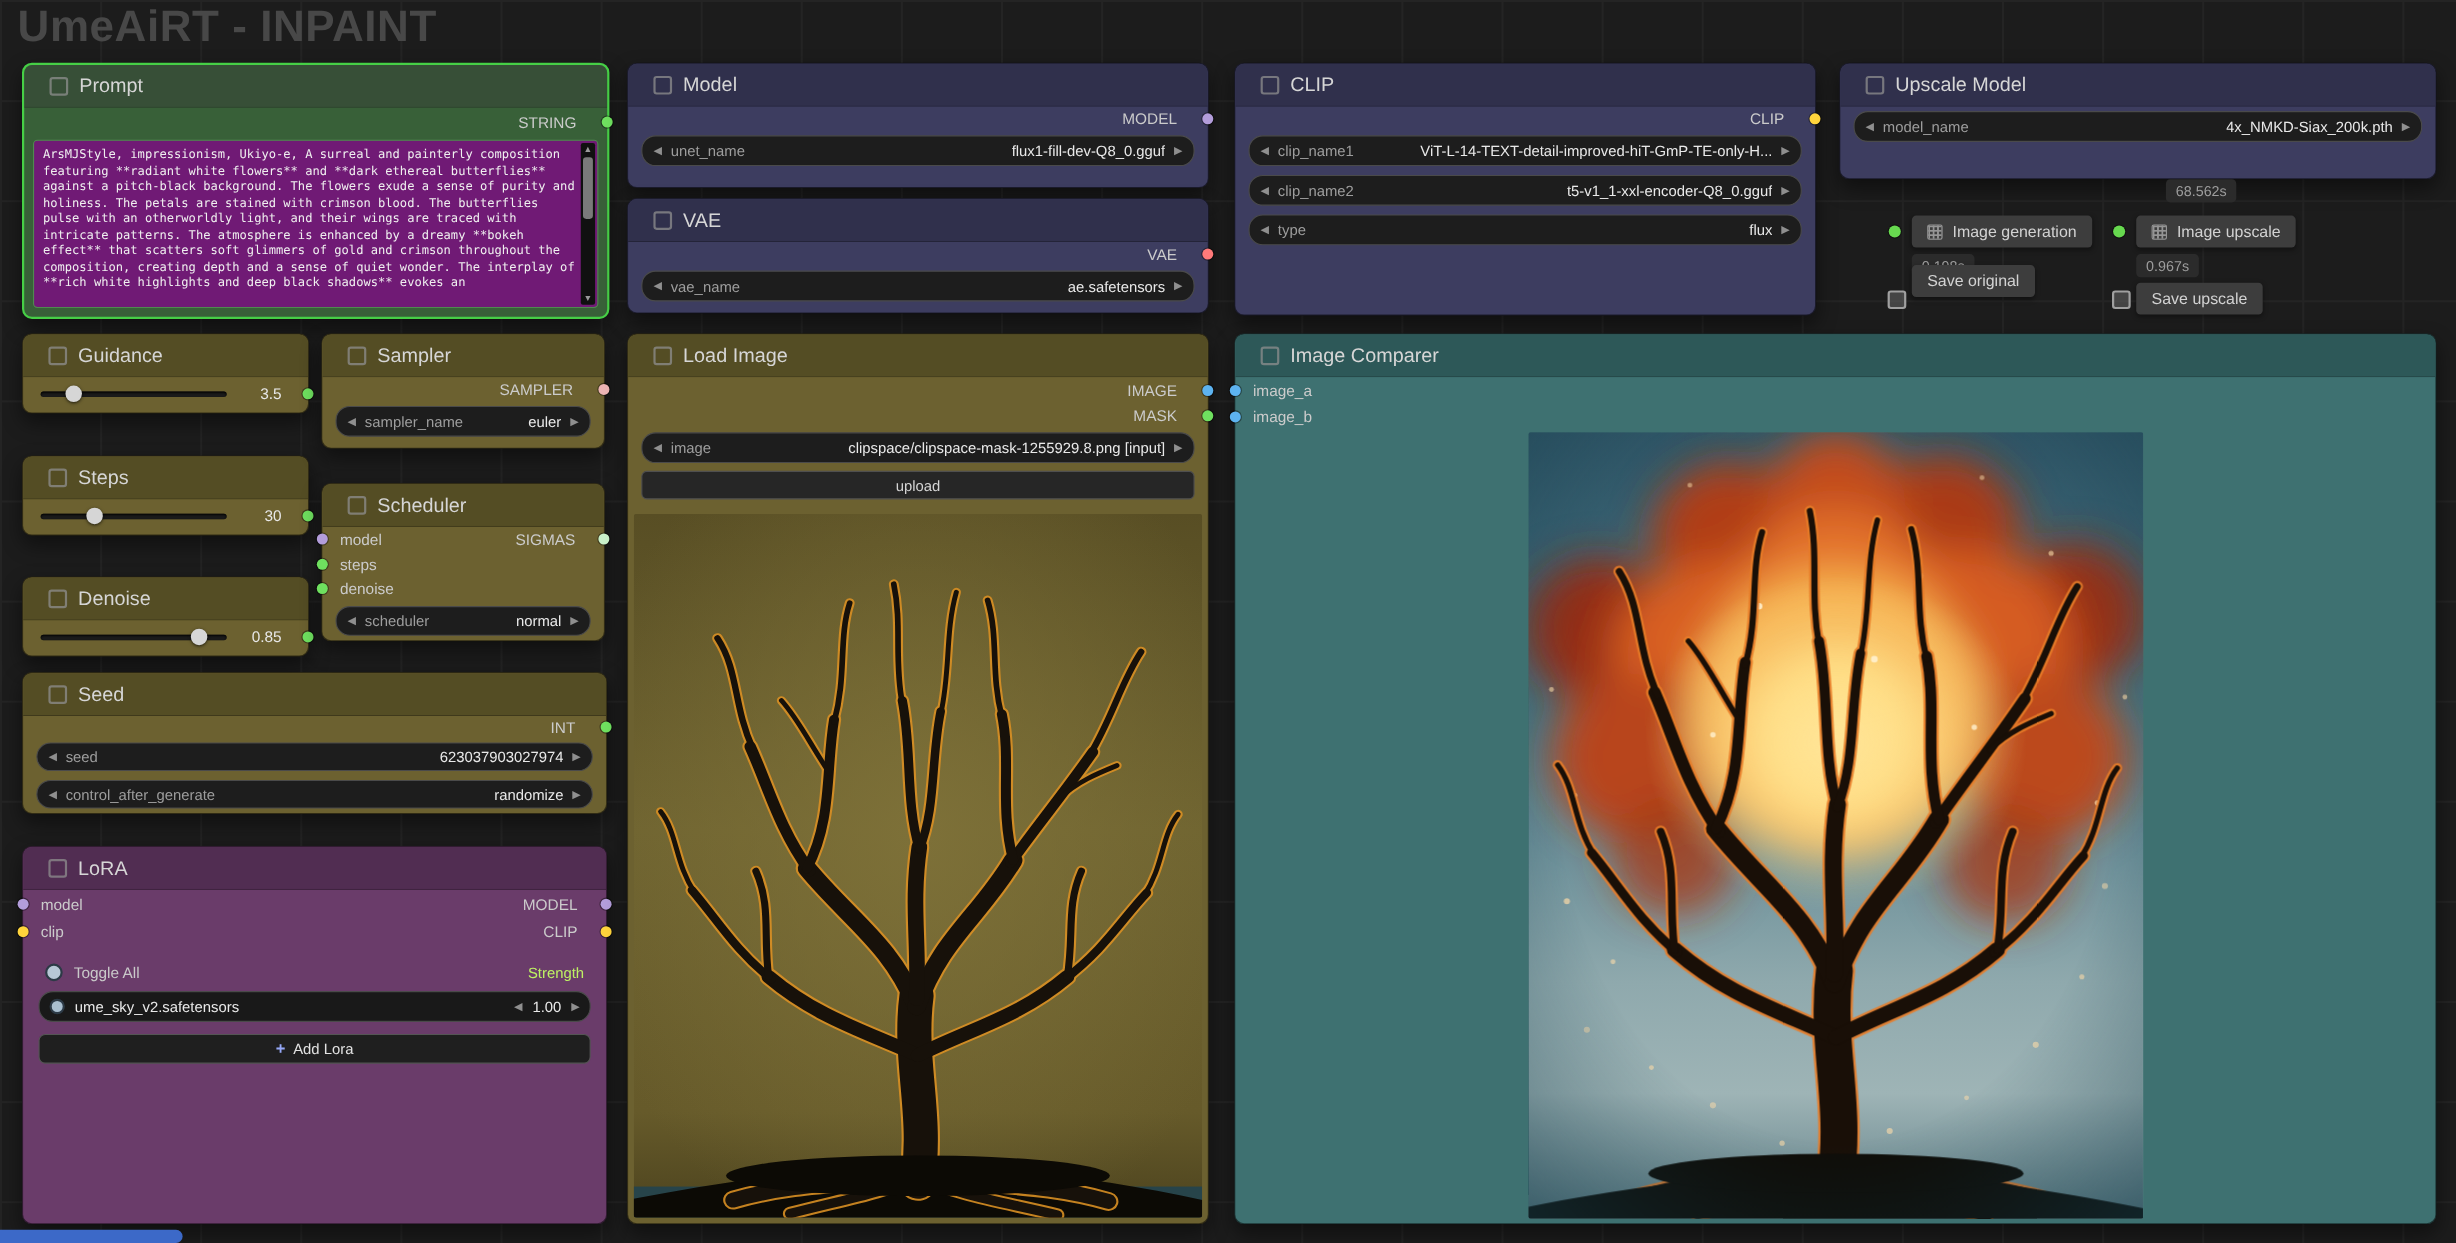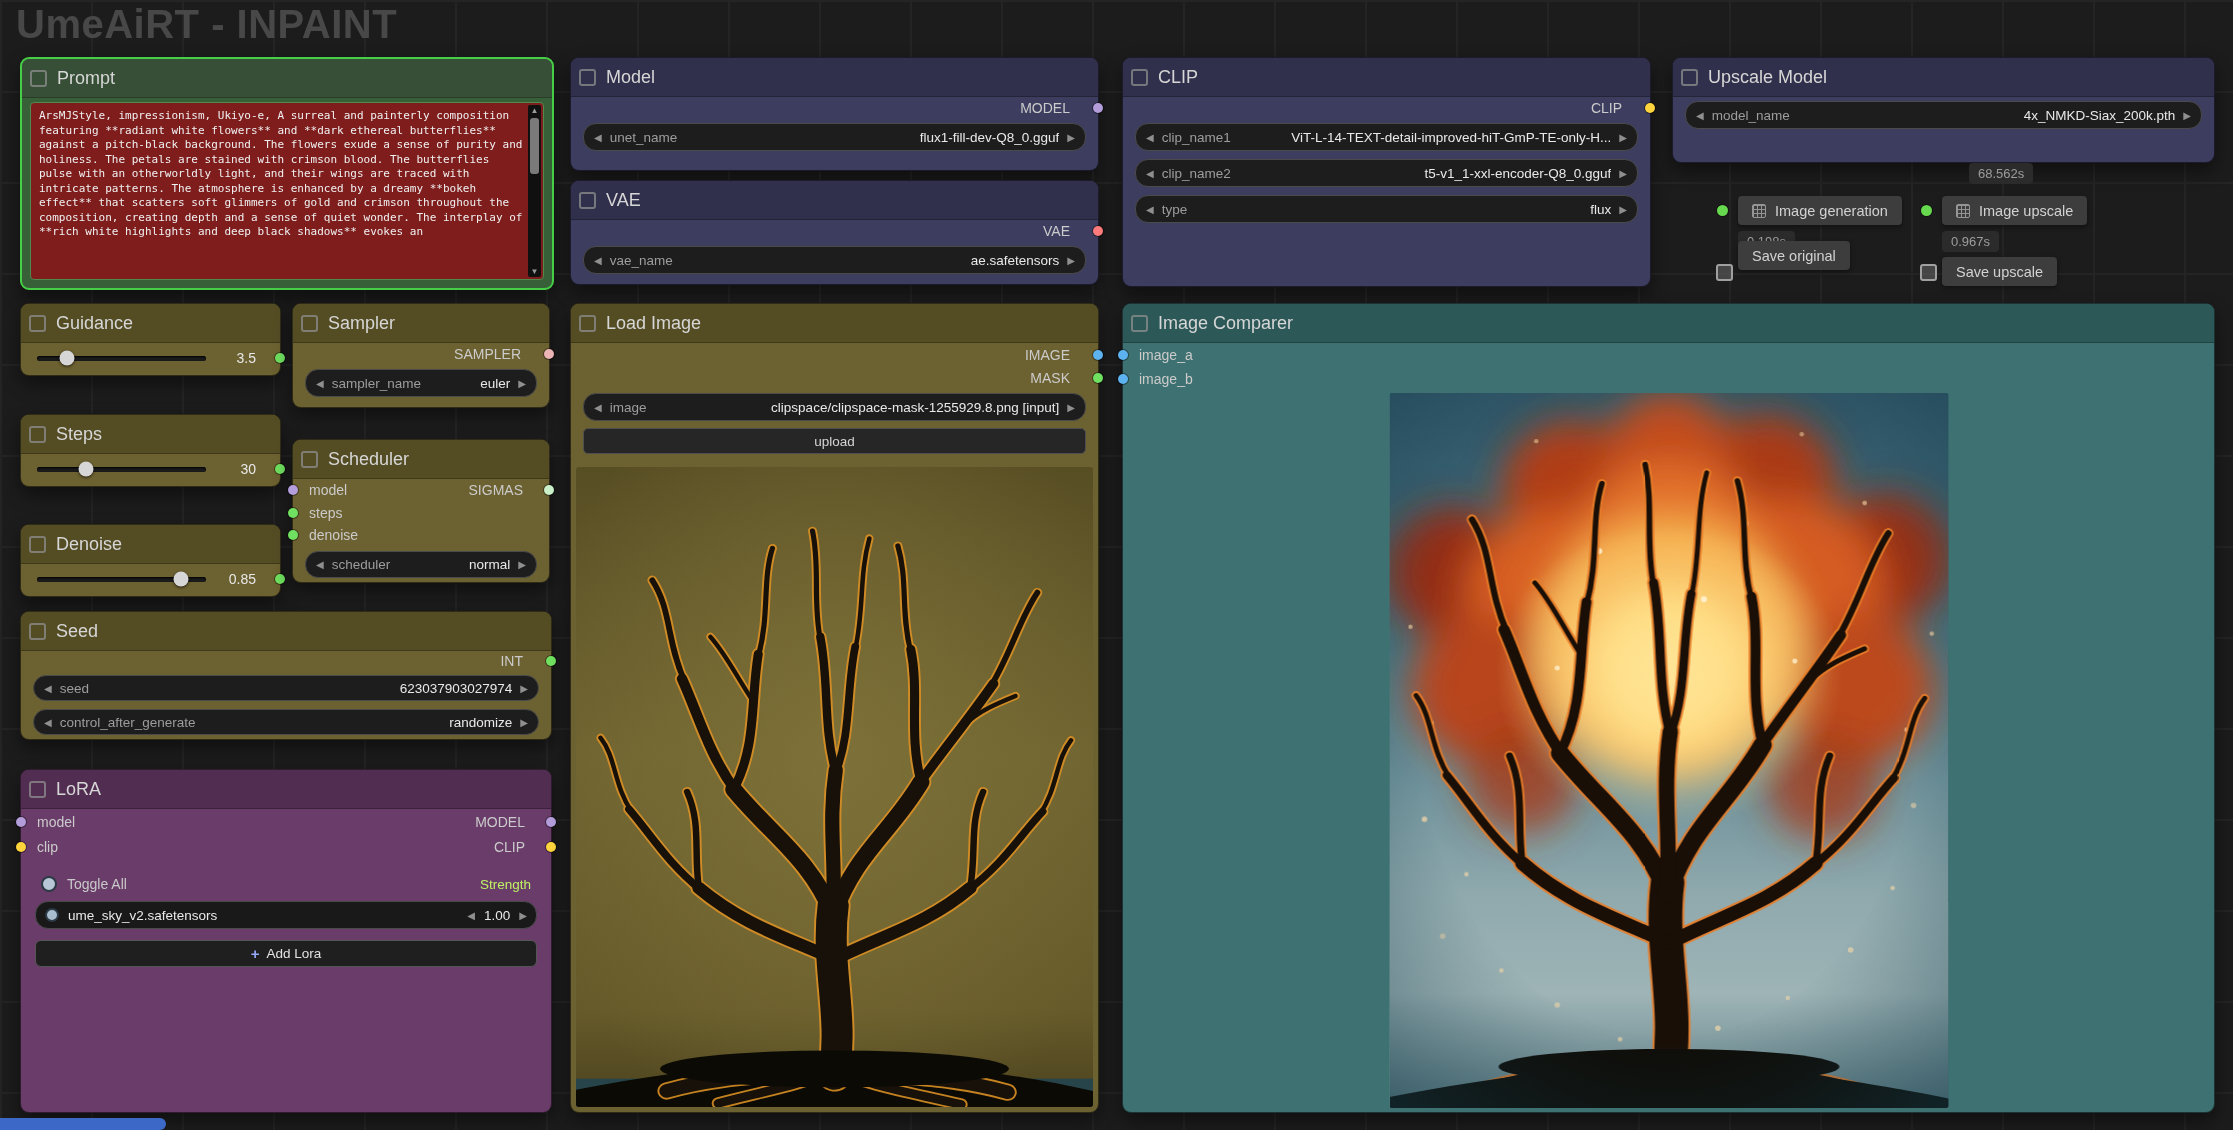--- a/index.html
+++ b/index.html
@@ -9,21 +9,21 @@
     background-color:#1c1c1c;
     background-image:linear-gradient(#242424 2px,transparent 2px),
                      linear-gradient(90deg,#242424 2px,transparent 2px);
     background-size:91px 91px;
   }
   .canvas-title{position:absolute;left:16px;top:2px;font-size:40px;font-weight:600;color:#484848;letter-spacing:.5px}
 
   .node{position:absolute;border-radius:9px;border:1px solid rgba(0,0,0,.55);
         box-shadow:0 8px 18px rgba(0,0,0,.45);display:flex;flex-direction:column;
         background:var(--body)}
-  .hd{height:38px;flex:0 0 38px;display:flex;align-items:center;gap:10px;padding:0 8px;
+  .hd{height:38px;flex:0 0 38px;display:flex;align-items:center;gap:10px;padding:0 23px;
       background:var(--head);border-radius:8px 8px 0 0;border-bottom:1px solid rgba(0,0,0,.25)}
   .hd .ttl{font-size:18px;color:#d6d6d6}
   .collapse{width:13px;height:13px;border:2px solid #8f8f8f;border-radius:3px;opacity:.75;flex:0 0 auto}
 
   .slotrow{position:relative;height:25px;display:flex;align-items:center;padding:0 16px;
            font-size:14px;color:#cbcbcb}
   .slotrow.out{justify-content:flex-end}
   .duo{position:relative;height:25px;display:flex;align-items:center;justify-content:space-between;
        padding:0 16px;font-size:14px;color:#cbcbcb}
   .dot{width:10px;height:10px;border-radius:50%;position:absolute;top:50%;transform:translateY(-50%);
@@ -39,21 +39,21 @@
 
   .btnwide{height:24px;margin:3px 12px 8px;border-radius:5px;background:#262626;border:1px solid #4f4f4f;
            display:flex;align-items:center;justify-content:center;font-size:13.5px;color:#d4d4d4}
 
   .sliderrow{position:relative;display:flex;align-items:center;gap:12px;padding:0 16px;height:30px}
   .track{position:relative;height:5px;background:#1b1b1b;border-radius:3px;flex:1;box-shadow:inset 0 1px 2px #000}
   .knob{position:absolute;top:50%;width:15px;height:15px;background:#d6d6d6;border-radius:50%;
         transform:translate(-50%,-50%);box-shadow:0 1px 3px rgba(0,0,0,.7)}
   .sval{font-size:14px;color:#e8e8e8;min-width:38px;text-align:right;margin-right:8px}
 
-  .ta{position:relative;flex:1;margin:4px 8px 8px;background:#7f1d1d;border:1px solid #4f8a4f;border-radius:4px;
+  .ta{position:relative;flex:1;margin:4px 8px 8px;background:#701a75;border:1px solid #4f8a4f;border-radius:4px;
       overflow:hidden}
   .ta .txt{position:absolute;inset:6px 20px 4px 8px;font-family:"DejaVu Sans Mono",monospace;font-size:11px;
       line-height:1.32;color:#f0f0f0;white-space:pre-wrap;overflow:hidden}
   .sb{position:absolute;top:2px;bottom:2px;right:2px;width:13px;background:#101010;border-radius:2px}
   .sb .sarr{position:absolute;left:0;width:13px;text-align:center;font-size:8px;color:#9a9a9a}
   .sb .up{top:1px}.sb .dn{bottom:1px}
   .sb .thumb{position:absolute;left:2px;top:13px;width:9px;height:56px;background:#7a7a7a;border-radius:3px}
 
   .lrow{display:flex;align-items:center;gap:10px;padding:0 20px;height:30px;font-size:14px;color:#cfcfcf}
   .tgl{width:16px;height:16px;border-radius:50%;background:#b7c7d6;border:2px solid #2c3a46;box-sizing:border-box}
@@ -153,20 +153,24 @@
     </g>
   </symbol>
 </svg>
 
 <div class="canvas-title">UmeAiRT - INPAINT</div>
 
 <div class="node" style="left:20px;top:57px;width:530px;height:229px;--head:#374f37;--body:#386038;border:2px solid #46cf46">
   <div class="hd">
     <span class="collapse"></span>
     <span class="ttl">Prompt</span>
+  </div>
+  <div class="slotrow out">
+    <span style="margin-right:12px">STRING</span>
+    <span class="dot r" style="background: rgb(111, 224, 95);"></span>
   </div>
   <div class="ta">
     <div class="txt">ArsMJStyle, impressionism, Ukiyo-e, A surreal and painterly composition featuring **radiant white flowers** and **dark ethereal butterflies** against a pitch-black background. The flowers exude a sense of purity and holiness. The petals are stained with crimson blood. The butterflies pulse with an otherworldly light, and their wings are traced with intricate patterns. The atmosphere is enhanced by a dreamy **bokeh effect** that scatters soft glimmers of gold and crimson throughout the composition, creating depth and a sense of quiet wonder. The interplay of **rich white highlights and deep black shadows** evokes an</div>
     <div class="sb">
       <span class="sarr up">▲</span>
       <span class="sarr dn">▼</span>
       <div class="thumb"></div>
     </div>
   </div>
 </div>

